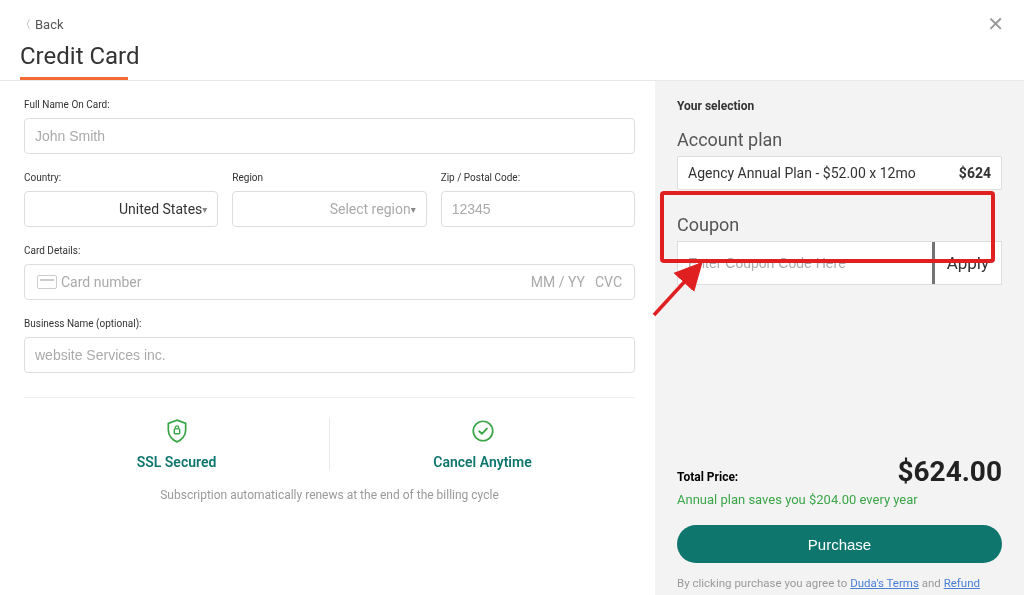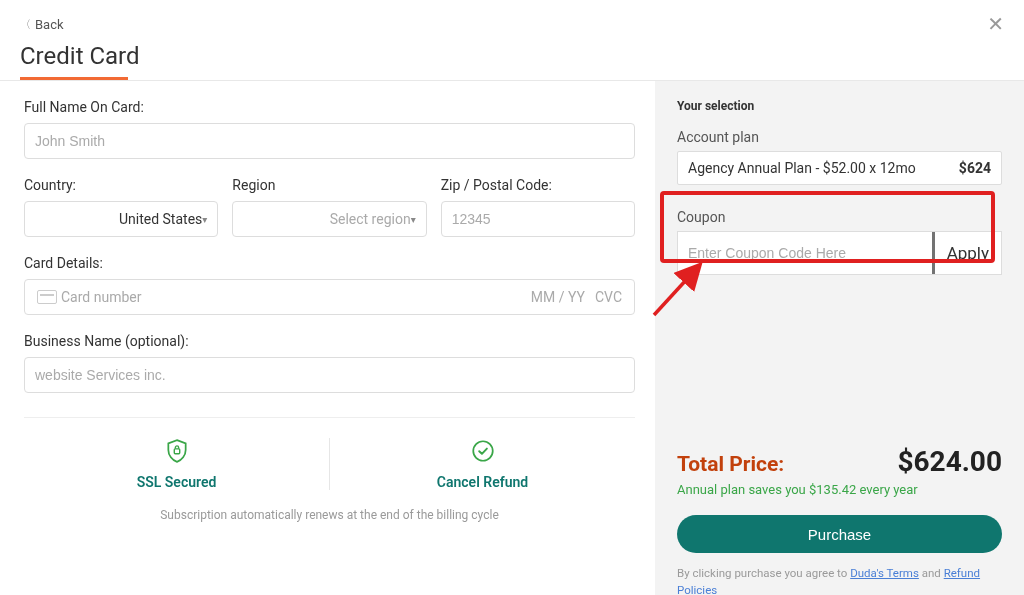--- a/index.html
+++ b/index.html
@@ -8,21 +8,21 @@
   .back-link { font-size: 13px; color: #555; cursor: pointer; display: flex; align-items: center; }
   .back-link .chev { font-size: 11px; margin-right: 4px; color: #888; }
   .close-x { font-size: 20px; color: #999; cursor: pointer; font-weight: 300; }
   .title-wrap { padding: 6px 20px 0 20px; }
   .title { font-size: 24px; font-weight: 400; color: #333; padding-bottom: 10px; }
   .title-underline { height: 3px; width: 108px; background: #f26a34; margin-top: -3px; }
   .divider-line { border-top: 1px solid #e8e8e8; }
   .body-wrap { display: flex; height: calc(100% - 80px); }
   .left-col { flex: 0 0 655px; padding: 18px 20px 0 24px; }
   .right-col { flex: 1; background: #f3f3f3; padding: 18px 22px 18px 22px; position: relative; }
-  .field-label { font-size: 14px; color: #333; margin-bottom: 8px; display: block; }
+  .field-label { font-size: 10px; color: #333; margin-bottom: 8px; display: block; }
   .input, .select-box { width: 100%; height: 36px; border: 1px solid #ddd; border-radius: 4px; padding: 0 10px; font-size: 14px; background: #fff; color: #333; }
   .input::placeholder { color: #aaa; }
   .row { display: flex; gap: 14px; margin-top: 18px; }
   .col { flex: 1; }
   .select-box { display: flex; justify-content: flex-end; align-items: center; cursor: pointer; }
   .select-box .val { color: #333; }
   .select-box .placeholder { color: #aaa; }
   .select-box .chev { font-size: 10px; color: #888; }
   .card-row { width: 100%; height: 36px; border: 1px solid #ddd; border-radius: 4px; padding: 0 12px; background: #fff; display: flex; align-items: center; justify-content: space-between; margin-top: 8px; }
   .card-left { display: flex; align-items: center; gap: 4px; color: #aaa; font-size: 14px; }
@@ -32,33 +32,33 @@
   .group { margin-top: 18px; }
   .hr { border: none; border-top: 1px solid #eee; margin-top: 24px; }
   .trust-row { display: flex; justify-content: center; align-items: stretch; margin-top: 20px; }
   .trust-item { flex: 1; display: flex; flex-direction: column; align-items: center; gap: 10px; }
   .trust-sep { width: 1px; background: #e6e6e6; }
   .trust-text { font-size: 14px; font-weight: 600; color: #0f766e; }
   .shield-svg, .check-svg { width: 26px; height: 26px; }
   .sub-note { font-size: 12px; color: #9a9a9a; text-align: center; margin-top: 18px; }
   
   .ys-heading { font-size: 12px; font-weight: 700; color: #333; margin-bottom: 16px; }
-  .sect-label { font-size: 14px; color: #555; margin-bottom: 6px; }
+  .sect-label { font-size: 18px; color: #555; margin-bottom: 6px; }
   .plan-box { background: #fff; border: 1px solid #ddd; border-radius: 2px; height: 34px; display: flex; align-items: center; justify-content: space-between; padding: 0 10px; font-size: 14px; }
   .plan-box .price { font-weight: 700; }
   .coupon-sect { margin-top: 24px; }
   .coupon-row { display: flex; align-items: stretch; height: 44px; background: #fff; border: 1px solid #ddd; }
   .coupon-input { flex: 1; border: none; padding: 0 10px; font-size: 14px; outline: none; }
   .coupon-input::placeholder { color: #aaa; }
   .apply-btn { padding: 0 12px; display: flex; align-items: center; font-size: 17px; color: #333; border-left: 3px solid #737373; cursor: pointer; }
   .callout-box { position: absolute; border: 4px solid #e02020; border-radius: 4px; pointer-events: none; }
   .arrow-svg { position: absolute; pointer-events: none; }
   .total-wrap { margin-top: 170px; }
   .total-line { display: flex; justify-content: space-between; align-items: baseline; }
-  .total-label { font-size: 21px; font-weight: 700; color: #c2410c; }
+  .total-label { font-size: 12px; font-weight: 700; color: #000000; }
   .total-amount { font-size: 28px; font-weight: 700; color: #222; }
   .savings { font-size: 13px; color: #3aa648; margin-top: 4px; }
   .purchase-btn { margin-top: 18px; width: 100%; height: 38px; background: #0f766e; color: #fff; font-size: 15px; font-weight: 500; border: none; border-radius: 19px; cursor: pointer; }
   .agree-text { font-size: 11.5px; color: #9a9a9a; margin-top: 12px; line-height: 1.5; }
   .agree-text a { color: #4a7fd6; text-decoration: underline; cursor: pointer; }
 </style>
 </head>
 <body>
 
 <div class="top-bar">
@@ -131,21 +131,21 @@
           <path d="M10.5 10 V8.8 a1.5 1.5 0 0 1 3 0 V10" fill="none" stroke="#3aa648" stroke-width="1.3"></path>
         </svg>
         <div class="trust-text">SSL Secured</div>
       </div>
       <div class="trust-sep"></div>
       <div class="trust-item">
         <svg class="check-svg" viewBox="0 0 24 24">
           <circle cx="12" cy="12" r="9" fill="none" stroke="#3aa648" stroke-width="1.6"></circle>
           <path d="M8.5 12.2 L11 14.6 L15.6 9.8" fill="none" stroke="#3aa648" stroke-width="1.8" stroke-linecap="round" stroke-linejoin="round"></path>
         </svg>
-        <div class="trust-text">Cancel Refund</div>
+        <div class="trust-text">Cancel Anytime</div>
       </div>
     </div>
 
     <div class="sub-note">Subscription automatically renews at the end of the billing cycle</div>
   </div>
 
   <div class="right-col">
     <div class="ys-heading">Your selection</div>
 
     <div class="sect-label">Account plan</div>
@@ -170,20 +170,20 @@
           </marker>
         </defs>
       <line x1="4" y1="56" x2="48" y2="8" stroke="#e02020" stroke-width="3.5" marker-end="url(#ah)"></line>
     </svg>
 
     <div class="total-wrap">
       <div class="total-line">
         <span class="total-label">Total Price:</span>
         <span class="total-amount">$624.00</span>
       </div>
-      <div class="savings">Annual plan saves you $135.42 every year</div>
+      <div class="savings">Annual plan saves you $204.00 every year</div>
       <button class="purchase-btn">Purchase</button>
       <div class="agree-text">
         <span>By clicking purchase you agree to </span><a>Duda's Terms</a><span> and </span><a>Refund Policies</a>
       </div>
     </div>
   </div>
 </div>
 
 </body></html>

